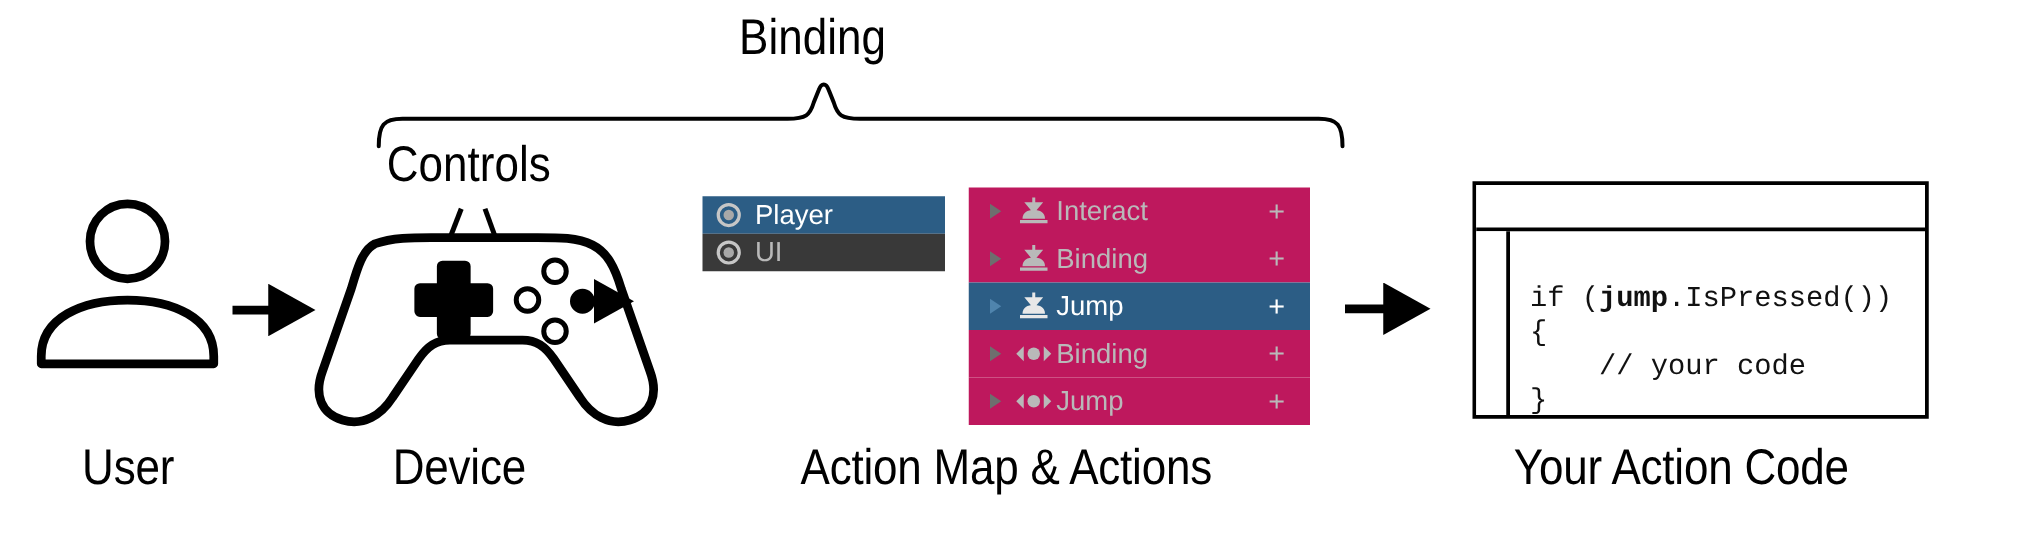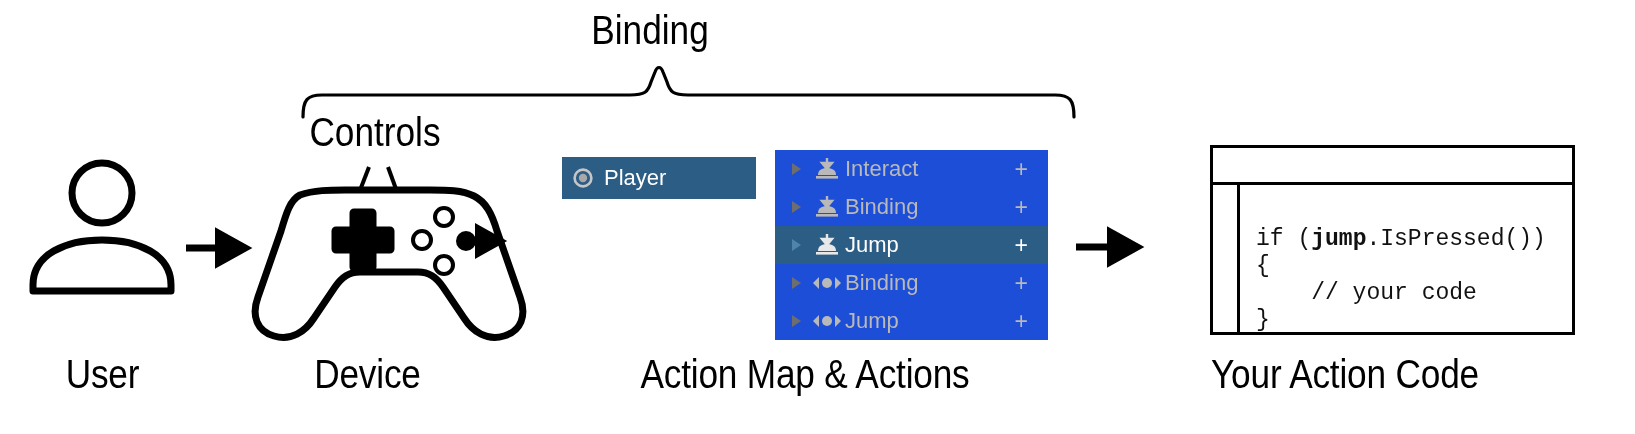--- a/index.html
+++ b/index.html
@@ -48,30 +48,30 @@
   
   .panel { position: absolute; }
 
   .row {
     display: flex;
     align-items: center;
     box-sizing: border-box;
     width: 100%;
   }
   .actionmap-row {
-    height: 42px;
+    height: 30px;
     padding-left: 10px;
     background: #393939;
   }
   .actionmap-row.selected { background: #2c5d85; }
 
   .action-row {
     height: 38px;
     padding-left: 8px;
-    background: #1d4ed8;
+    background: #be185d;
     position: relative;
   }
   .action-row.selected { background: #2c5d85; }
 
   .row-label {
     font-family: "Liberation Sans", sans-serif;
     font-size: 22px;
     color: #b9b9b9;
     white-space: nowrap;
   }
@@ -230,20 +230,29 @@
     <div class="row actionmap-row selected">
       <span class="ico" style="margin-right:10px;">
         <svg width="22" height="22" viewBox="0 0 22 22">
           <circle cx="11" cy="11" r="8.4" fill="none" stroke="#c6c6c6" stroke-width="2.6"></circle>
           <circle cx="11" cy="11" r="4.2" fill="#a8a8a8"></circle>
         </svg>
       </span>
       <span class="row-label" style="color:#ffffff;">Player</span>
     </div>
 
+    <div class="row actionmap-row">
+      <span class="ico" style="margin-right:10px;">
+        <svg width="22" height="22" viewBox="0 0 22 22">
+          <circle cx="11" cy="11" r="8.4" fill="none" stroke="#c6c6c6" stroke-width="2.6"></circle>
+          <circle cx="11" cy="11" r="4.2" fill="#a8a8a8"></circle>
+        </svg>
+      </span>
+      <span class="row-label">UI</span>
+    </div>
   </div>
 
   <div class="panel" style="left:775px; top:150px; width:273px;">
 
     <div class="row action-row">
       <span class="ico" style="width:26px;">
         <svg width="14" height="16" viewBox="0 0 14 16">
             <path d="M3,2 L12,8 L3,14 Z" fill="#6e6e6e"></path>
           </svg>
       </span>
@@ -324,21 +333,21 @@
       </span>
       <span class="row-label">Jump</span>
       <span class="plus">+</span>
     </div>
   </div>
 
   <svg class="layer" width="1635" height="434">
     <path d="M1076,247 L1136,247" stroke="#000000" stroke-width="7" fill="none" marker-end="url(#ahbig)"></path>
   </svg>
 
-  <div class="codewin" style="left:1210px; top:145px; width:365px; height:190px;">
+  <div class="codewin" style="left:1178px; top:145px; width:365px; height:190px;">
     <div class="codewin-titlebar">
       <span></span>
     </div>
     <div class="codewin-body">
       <div class="codewin-gutter"></div>
       <div class="codewin-code">
 <span>if (</span><b>jump</b><span>.IsPressed())</span>
 <span>{</span>
 <span>    // your code</span>
 <span>}</span>

